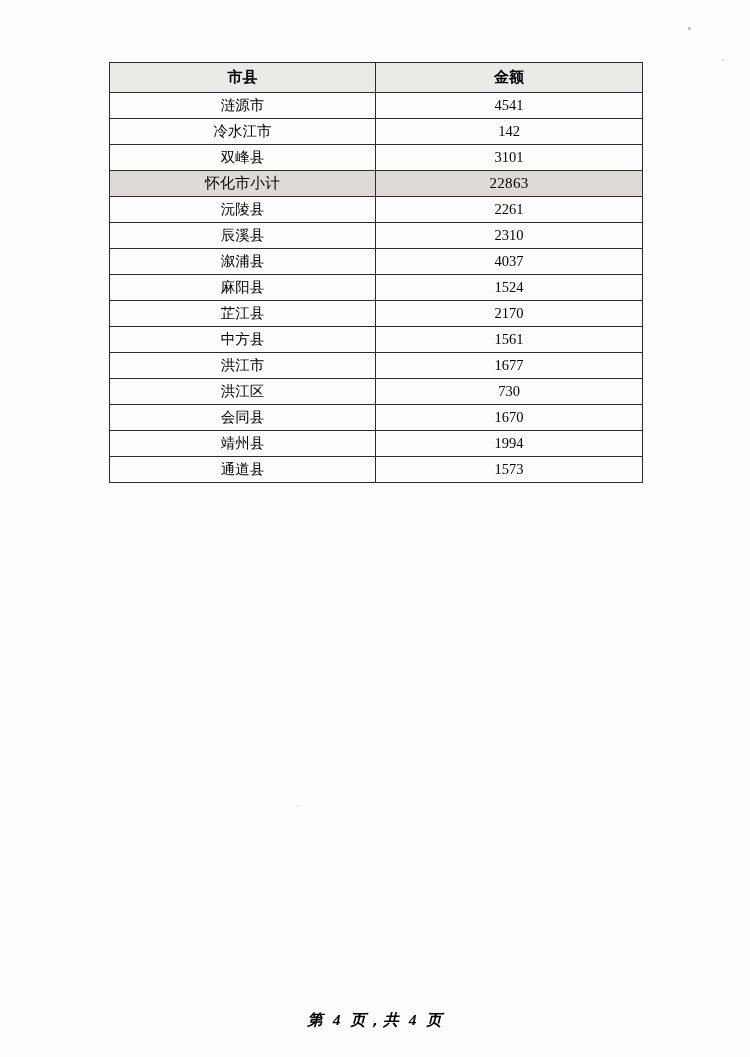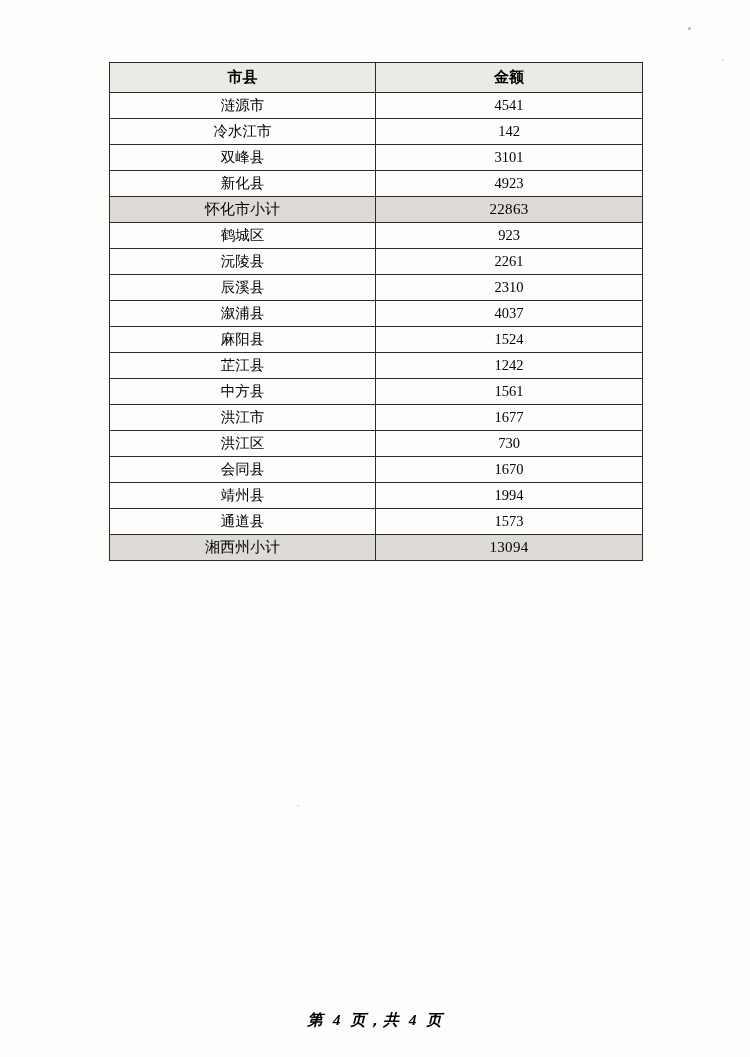--- a/index.html
+++ b/index.html
@@ -121,51 +121,43 @@
             <td class="amount">4541</td>
           </tr>
           <tr>
             <td class="name">冷水江市</td>
             <td class="amount">142</td>
           </tr>
           <tr>
             <td class="name">双峰县</td>
             <td class="amount">3101</td>
           </tr>
-          <tr>
-            <td class="name">新化县</td>
-            <td class="amount">4923</td>
-          </tr>
           <tr class="subtotal">
             <td class="name">怀化市小计</td>
             <td class="amount">22863</td>
-          </tr>
-          <tr>
-            <td class="name">鹤城区</td>
-            <td class="amount">923</td>
           </tr>
           <tr>
             <td class="name">沅陵县</td>
             <td class="amount">2261</td>
           </tr>
           <tr>
             <td class="name">辰溪县</td>
             <td class="amount">2310</td>
           </tr>
           <tr>
             <td class="name">溆浦县</td>
             <td class="amount">4037</td>
           </tr>
           <tr>
             <td class="name">麻阳县</td>
             <td class="amount">1524</td>
           </tr>
           <tr>
             <td class="name">芷江县</td>
-            <td class="amount">1242</td>
+            <td class="amount">2170</td>
           </tr>
           <tr>
             <td class="name">中方县</td>
             <td class="amount">1561</td>
           </tr>
           <tr>
             <td class="name">洪江市</td>
             <td class="amount">1677</td>
           </tr>
           <tr>
@@ -177,24 +169,20 @@
             <td class="amount">1670</td>
           </tr>
           <tr>
             <td class="name">靖州县</td>
             <td class="amount">1994</td>
           </tr>
           <tr>
             <td class="name">通道县</td>
             <td class="amount">1573</td>
           </tr>
-          <tr class="subtotal">
-            <td class="name">湘西州小计</td>
-            <td class="amount">13094</td>
-          </tr>
         </tbody>
     </table>
   </div>
 
   <div class="footer">
     <span class="pg">第</span>
     <span class="pg">4</span>
     <span class="pg">页，共</span>
     <span class="pg">4</span>
     <span class="pg">页</span>

